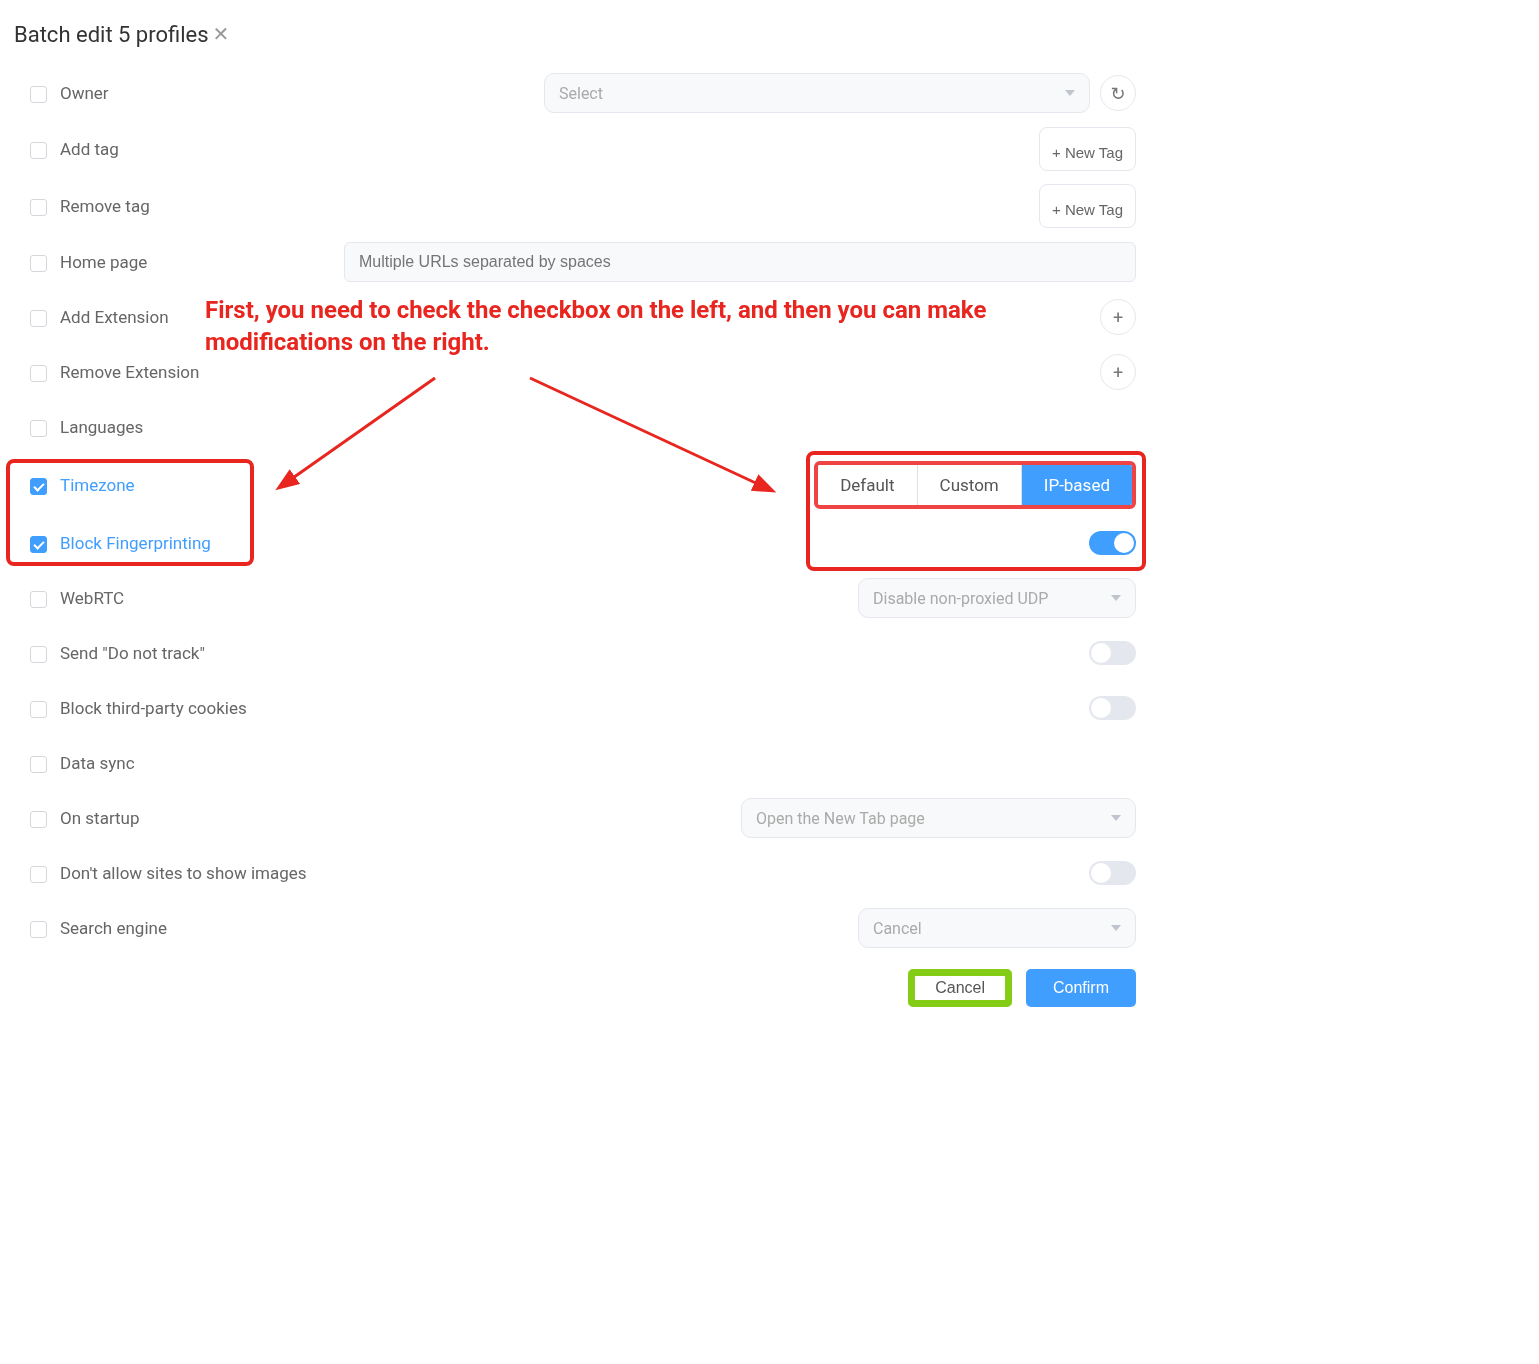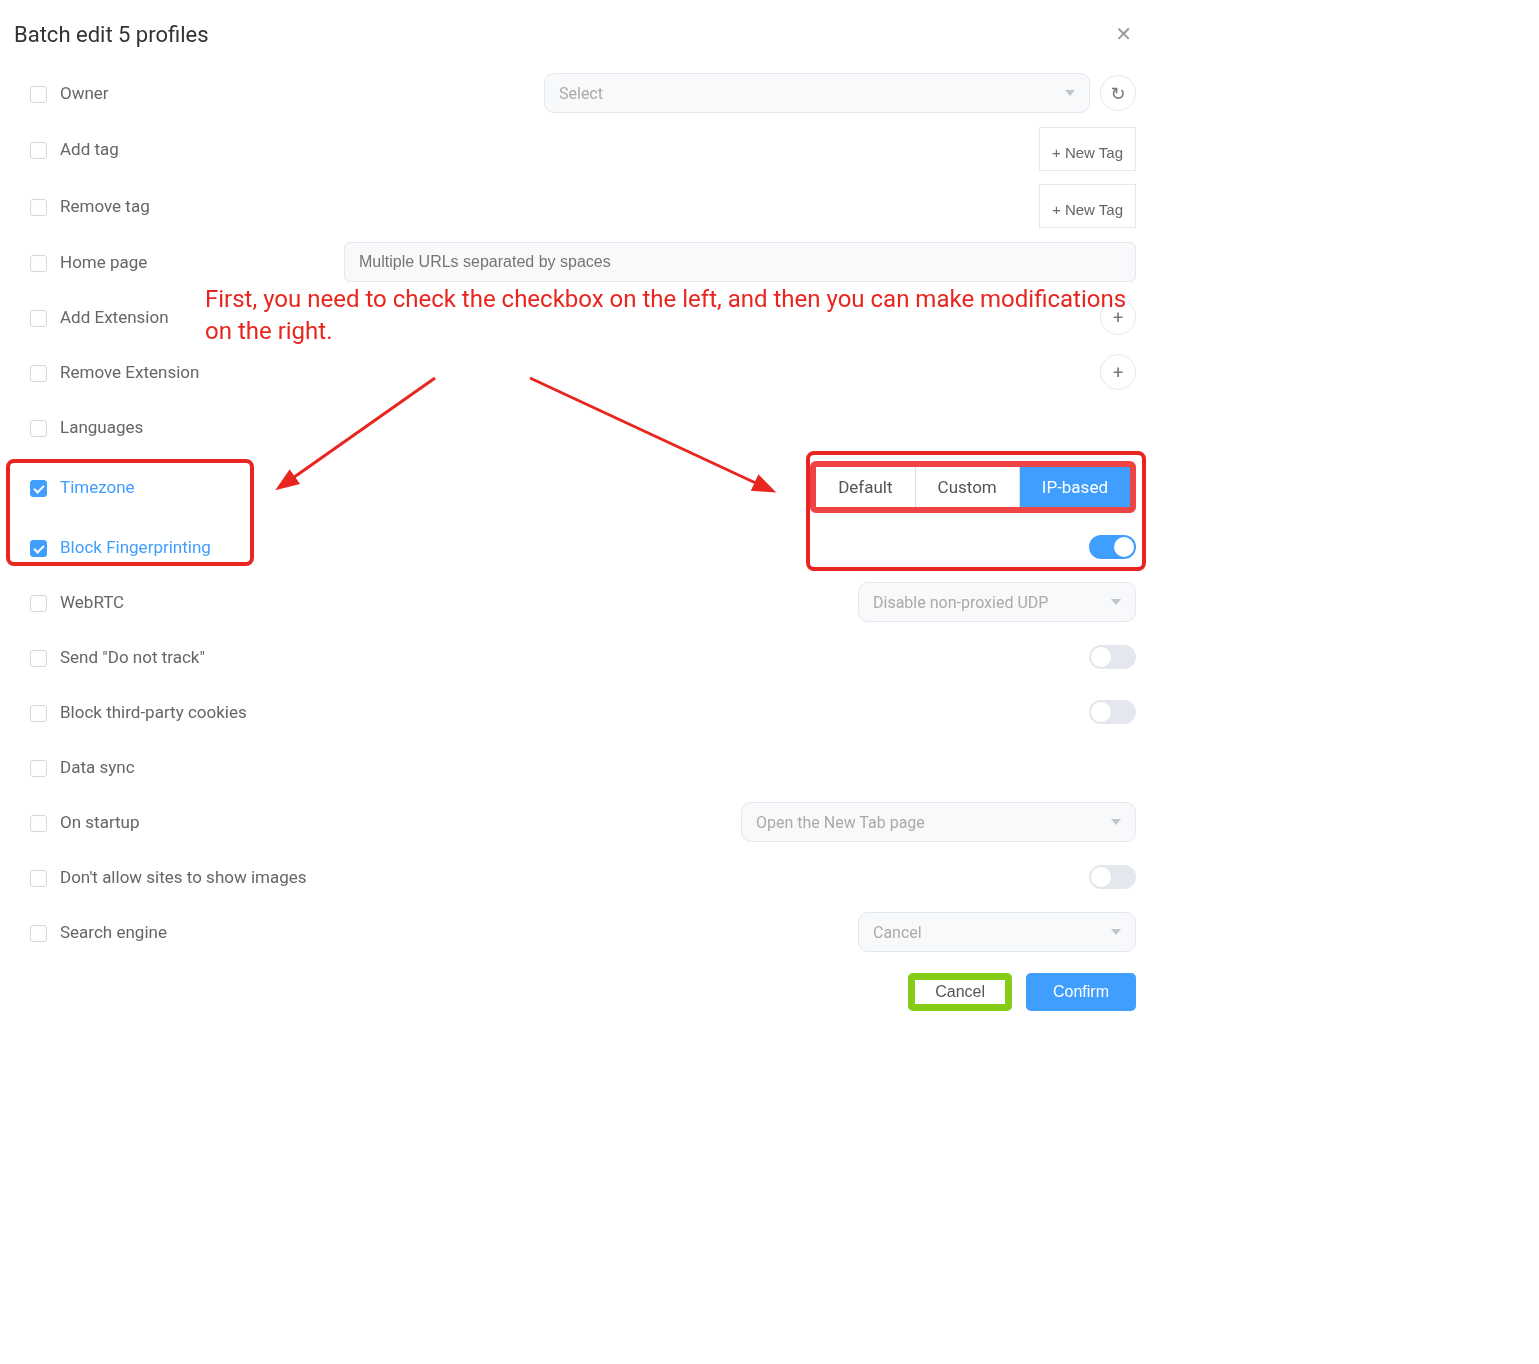--- a/index.html
+++ b/index.html
@@ -1,46 +1,46 @@
 <!DOCTYPE html>
 <html><head>
 <meta charset="utf-8">
 <style>
 *{box-sizing:border-box;margin:0;padding:0}
 body{font-family:-apple-system,BlinkMacSystemFont,"Segoe UI",Roboto,sans-serif;background:#fff;color:#333;padding:18px 20px 20px 14px;width:1156px;position:relative}
-.header{display:flex;justify-content:space-between;align-items:center;margin-bottom:22px}
+.header{display:flex;align-items:center;margin-bottom:22px}
 .title{font-size:22px;color:#333;font-weight:400}
 .close-icon{font-size:20px;color:#999;cursor:pointer;padding:4px}
 .row{display:flex;align-items:center;min-height:42px;margin-bottom:13px;position:relative}
 .left{display:flex;align-items:flex-end;width:330px;gap:13px;flex-shrink:0}
 .right{flex:1;display:flex;align-items:center;justify-content:flex-end;gap:8px}
 .checkbox{width:17px;height:17px;border:1px solid #d4d7dc;border-radius:3px;cursor:pointer;display:flex;align-items:center;justify-content:center;flex-shrink:0;margin-left:16px}
 .checkbox.checked{background:#409eff;border-color:#409eff}
 .checkbox.checked::after{content:"";width:4px;height:8px;border:solid #fff;border-width:0 2px 2px 0;transform:rotate(45deg);margin-top:-2px}
 .label{font-size:17px;color:#666}
 .label.active{color:#409eff}
 .select{flex:1;height:40px;border:1px solid #e4e7ed;border-radius:10px;background:#f8f9fa;display:flex;align-items:center;justify-content:space-between;padding:0 14px;color:#aaa;font-size:16px;cursor:pointer}
 .select.small{max-width:278px;flex:none;width:322px}
 .select.mid{max-width:395px;flex:none;width:395px}
 .chev{width:0;height:0;border-left:5px solid transparent;border-right:5px solid transparent;border-top:6px solid #c0c4cc}
 .input{flex:1;height:40px;border:1px solid #e4e7ed;border-radius:6px;background:#f8f9fa;padding:0 14px;color:#aaa;font-size:16px}
 .icon-btn{width:36px;height:36px;border:1px solid #e4e7ed;border-radius:50%;display:flex;align-items:center;justify-content:center;cursor:pointer;color:#777;font-size:18px;flex-shrink:0}
-.tag-btn{height:44px;padding:16px 12px;border:1px solid #e4e7ed;border-radius:0;background:#fff;color:#666;font-size:15px;cursor:pointer}
-.seg{display:flex;border:6px solid #ef4444;border-radius:6px;overflow:hidden}
+.tag-btn{height:44px;padding:16px 12px;border:1px solid #e4e7ed;border-radius:8px;background:#fff;color:#666;font-size:15px;cursor:pointer}
+.seg{display:flex;border:4px solid #ef4444;border-radius:6px;overflow:hidden}
 .seg-item{padding:10px 22px;font-size:17px;color:#555;cursor:pointer;border-right:1px solid #dcdfe6;background:#fff}
 .seg-item:last-child{border-right:none}
 .seg-item.active{background:#409eff;color:#fff}
 .toggle{width:47px;height:24px;border-radius:12px;background:#e4e7ed;position:relative;cursor:pointer}
 .toggle.on{background:#409eff}
 .toggle::after{content:"";position:absolute;width:20px;height:20px;background:#fff;border-radius:50%;top:2px;left:2px;transition:left .2s}
 .toggle.on::after{left:25px}
 .footer{display:flex;justify-content:flex-end;gap:14px;margin-top:20px}
 .btn{height:38px;padding:0 20px;border-radius:5px;font-size:16px;cursor:pointer;border:7px solid #84cc16;background:#fff;color:#555}
 .btn.primary{background:#409eff;border-color:#409eff;color:#fff}
-.anno-text{position:absolute;color:#e8261f;font-size:24px;font-weight:400;line-height:1.35;left:205px;top:283px;width:930px;z-index:10}
+.anno-text{position:absolute;color:#e8261f;font-size:24px;font-weight:700;line-height:1.35;left:205px;top:294px;width:930px;z-index:10}
 .anno-box1{position:absolute;border:4px solid #e8261f;border-radius:8px;left:6px;top:459px;width:248px;height:107px;z-index:9}
 .anno-box2{position:absolute;border:4px solid #e8261f;border-radius:8px;left:806px;top:451px;width:340px;height:120px;z-index:9}
 .arrow{position:absolute;z-index:10}
 .owner-right{display:flex;gap:10px;flex:1;align-items:center;margin-left:200px}
 </style>
 </head>
 <body>
 
 <div class="anno-text">First, you need to check the checkbox on the left, and then you can make modifications on the right.</div>
 <div class="anno-box1"></div>

